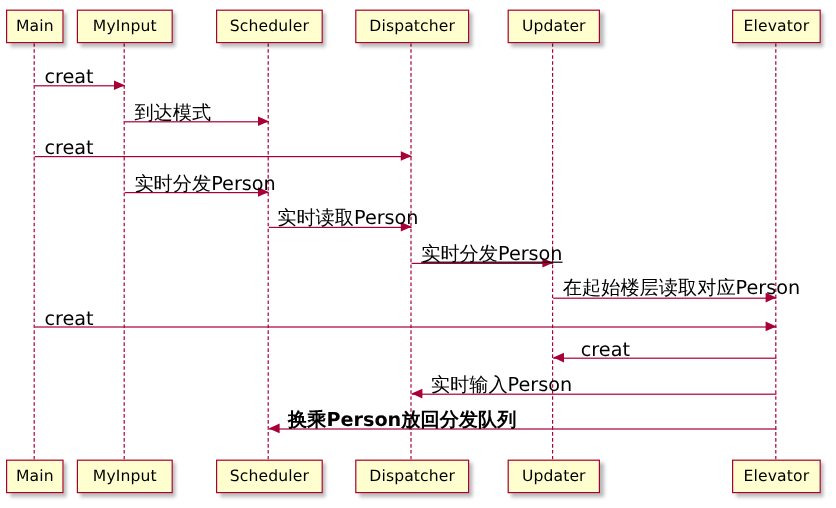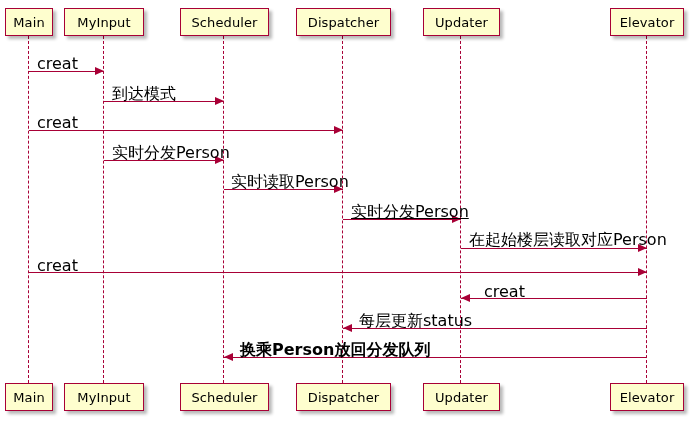--- a/index.html
+++ b/index.html
@@ -107,21 +107,21 @@
       <div class="arrow-head right" style="top: 244px; left: 638px;"></div>
       <div class="msg-label" style="left: 469px; top: 232px;">在起始楼层读取对应Person</div>
       <div class="msg-line" style="left: 29px; top: 272px; width: 618px;"></div>
       <div class="arrow-head right" style="top: 268px; left: 638px;"></div>
       <div class="msg-label" style="left: 37px; top: 258px;">creat</div>
       <div class="msg-line" style="left: 461px; top: 298px; width: 186px;"></div>
       <div class="arrow-head left" style="top: 294px; left: 461px;"></div>
       <div class="msg-label" style="left: 484px; top: 284px;">creat</div>
       <div class="msg-line" style="left: 343px; top: 328px; width: 304px;"></div>
       <div class="arrow-head left" style="top: 324px; left: 343px;"></div>
-      <div class="msg-label" style="left: 359px; top: 313px;">每层更新status</div>
+      <div class="msg-label" style="left: 359px; top: 313px;">实时输入Person</div>
       <div class="msg-line" style="left: 224px; top: 357px; width: 423px;"></div>
       <div class="arrow-head left" style="top: 353px; left: 224px;"></div>
       <div class="msg-label" style="left: 240px; top: 342px; font-weight: bold;">换乘Person放回分发队列</div>
     </div>
   <div id="participants-header">
       <div class="participant" style="left: 5px; top: 8px; width: 48px;">
         <span>Main</span>
       </div>
       <div class="participant" style="left: 64px; top: 8px; width: 80px;">
         <span>MyInput</span>

